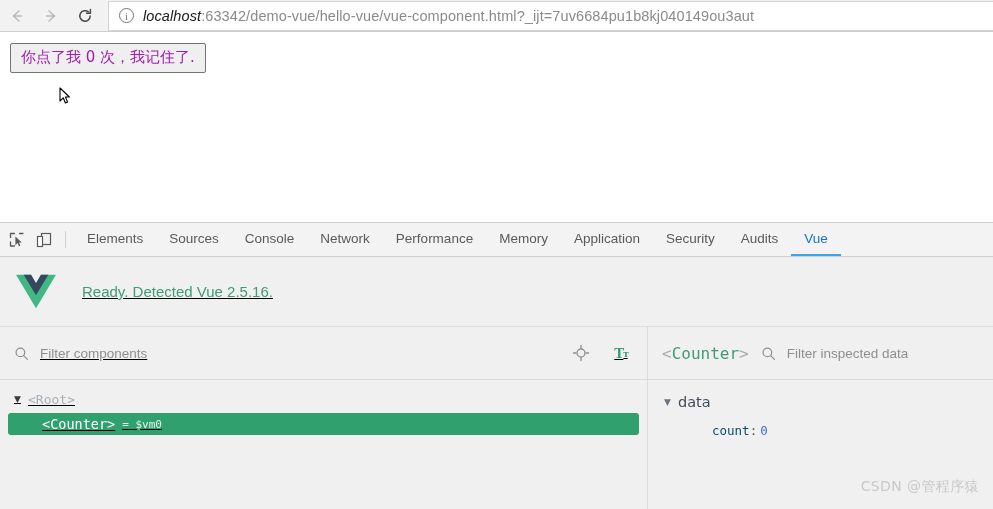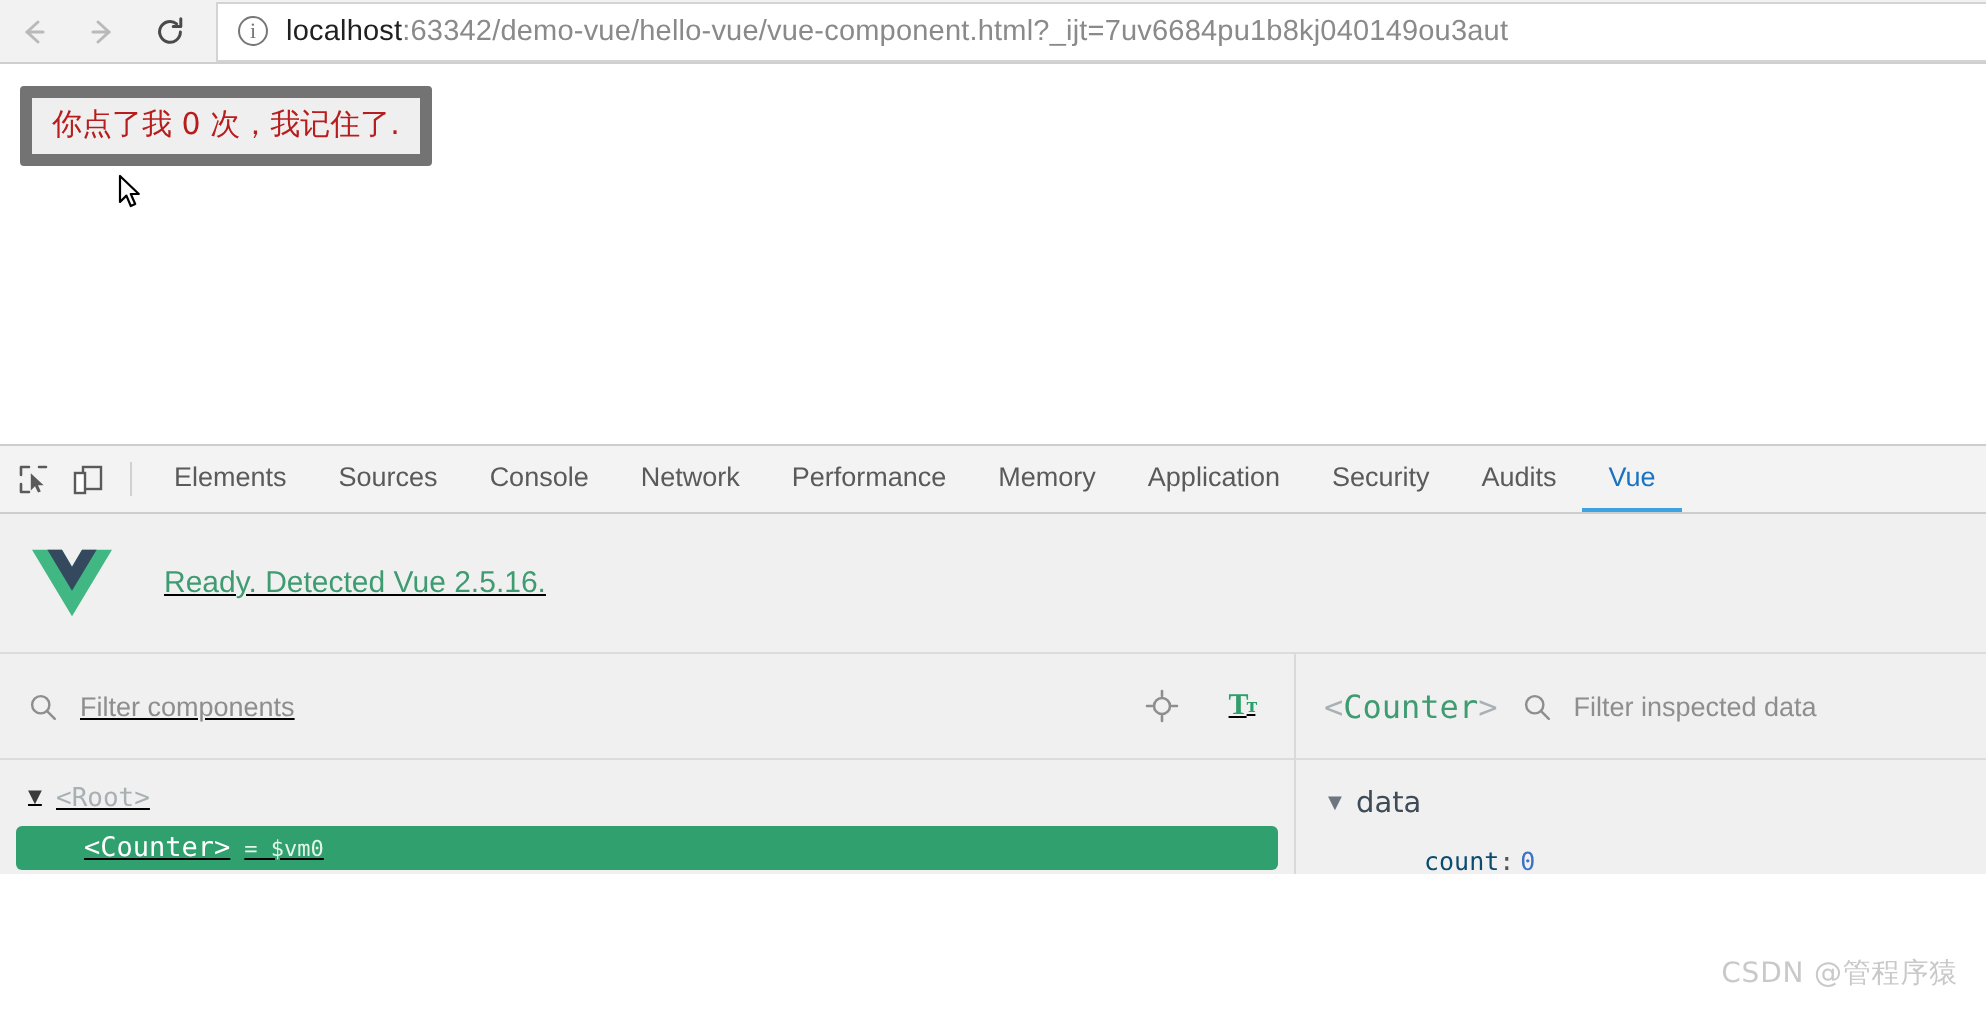--- a/index.html
+++ b/index.html
@@ -51,52 +51,52 @@
     margin-right: 9px;
     flex: 0 0 auto;
   }
   .url {
     font-size: 14.5px;
     color: #8a8a8a;
     white-space: nowrap;
     overflow: hidden;
     letter-spacing: .1px;
   }
-  .url .host { color: #202020; }
+  .url .host { color: #202020; font-style: italic; }
 
   
   .viewport {
     position: relative;
     height: 190px;
     background: #ffffff;
   }
   .demo-button {
     position: absolute;
     left: 10px; top: 11px;
     background: #efefef;
-    border: 6px solid #737373;
+    border: 1px solid #737373;
     border-radius: 2px;
     padding: 5px 10px 6px 10px;
     font-size: 15px;
-    color: #b91c1c;
+    color: #a21caf;
     font-family: "DejaVu Sans", sans-serif;
     line-height: 1.15;
   }
   .cursor {
     position: absolute;
     left: 59px; top: 55px;
     width: 12px; height: 18px;
     pointer-events: none;
   }
 
   
   .devtools {
     border-top: 1px solid #cdcdcd;
     background: #f3f3f3;
-    height: 215px;
+    height: 287px;
     display: flex;
     flex-direction: column;
   }
   .dt-tabbar {
     height: 34px;
     display: flex;
     align-items: stretch;
     background: #f3f3f3;
     border-bottom: 1px solid #cdcdcd;
     padding-left: 6px;

